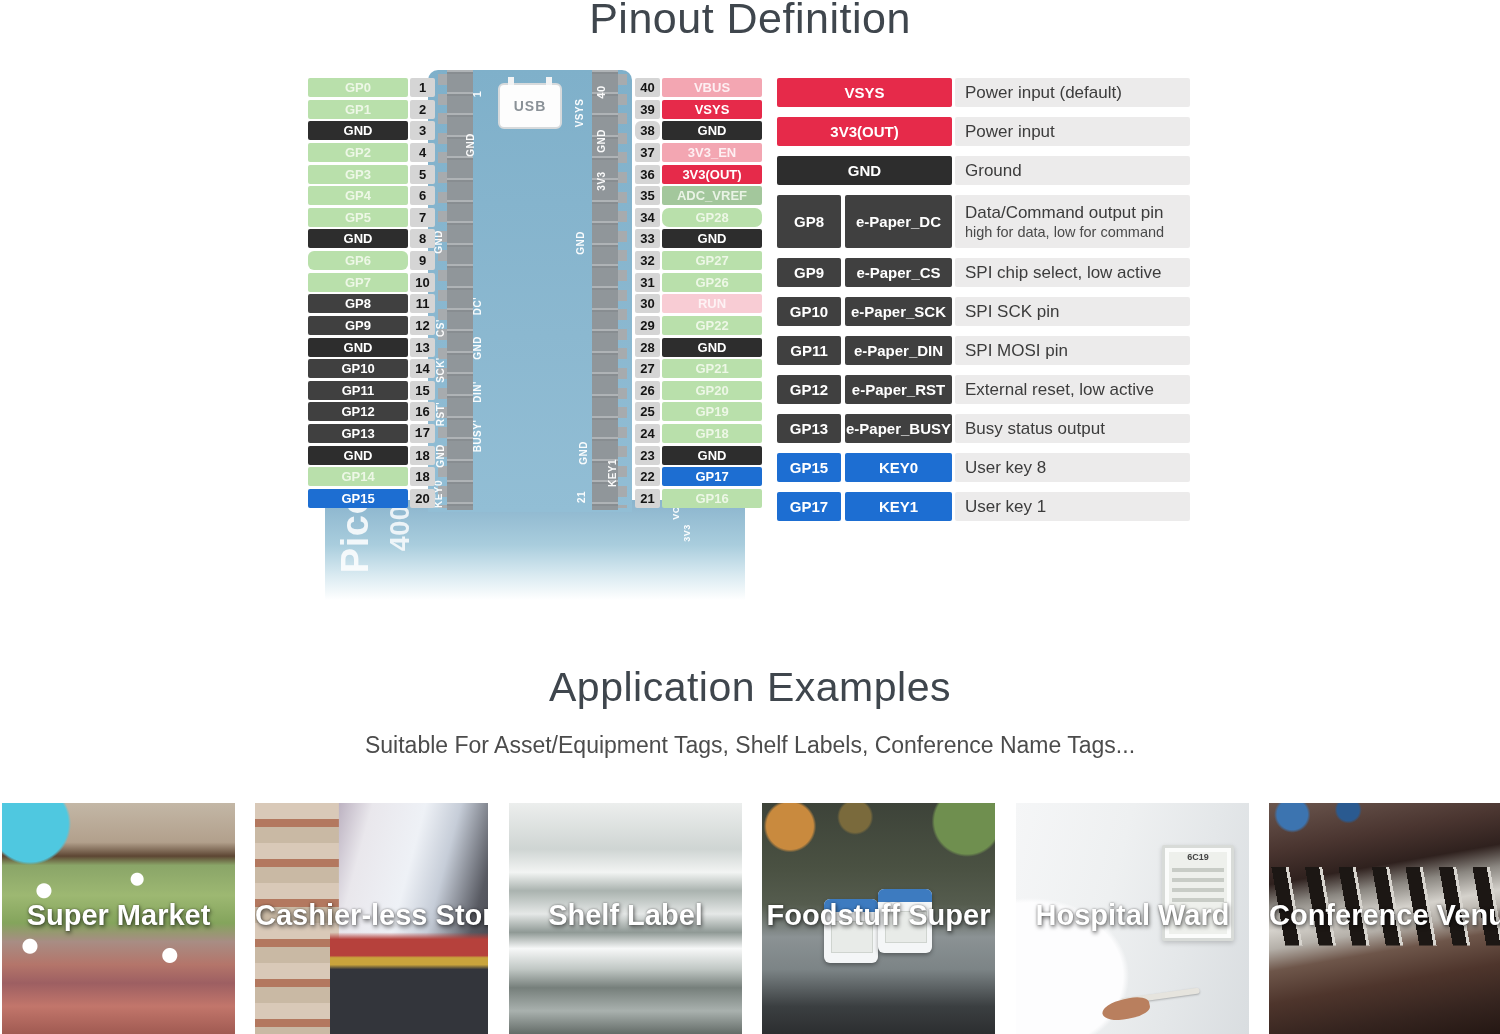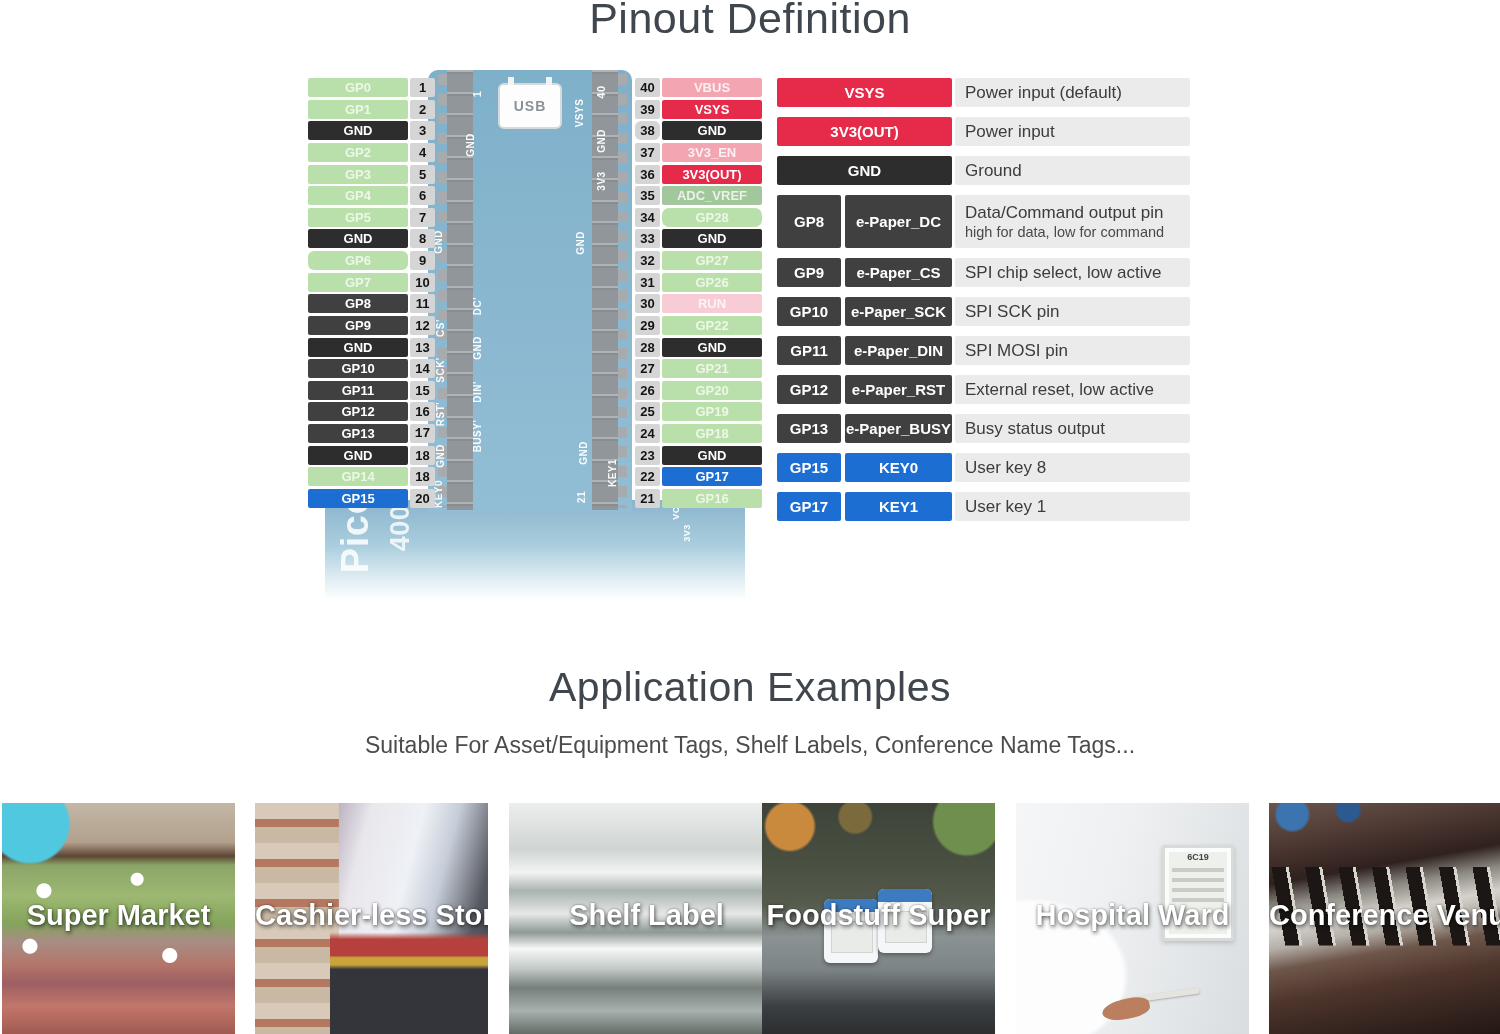--- a/index.html
+++ b/index.html
@@ -334,21 +334,21 @@
   <div class="title2">Application Examples</div>
   <div class="subtitle">Suitable For Asset/Equipment Tags, Shelf Labels, Conference Name Tags...</div>
 
   <div class="photos" id="photos">
       <div class="photo photo1" style="left: 2px;">
         <div class="plab">Super Market</div>
       </div>
       <div class="photo photo2" style="left: 255px;">
         <div class="plab">Cashier-less Store</div>
       </div>
-      <div class="photo photo3" style="left: 509px; padding-left: 42px;">
+      <div class="photo photo3" style="left: 509px;">
         <div class="plab">Shelf Label</div>
       </div>
       <div class="photo photo4" style="left: 762px;">
         <div class="etag" style="left: 62px; top: 96px;"></div>
         <div class="etag" style="left: 116px; top: 86px;"></div>
         <div class="plab">Foodstuff Super</div>
       </div>
       <div class="photo photo5" style="left: 1016px;">
         <div class="wardcard">
           <div class="wardscreen">6C19</div>

